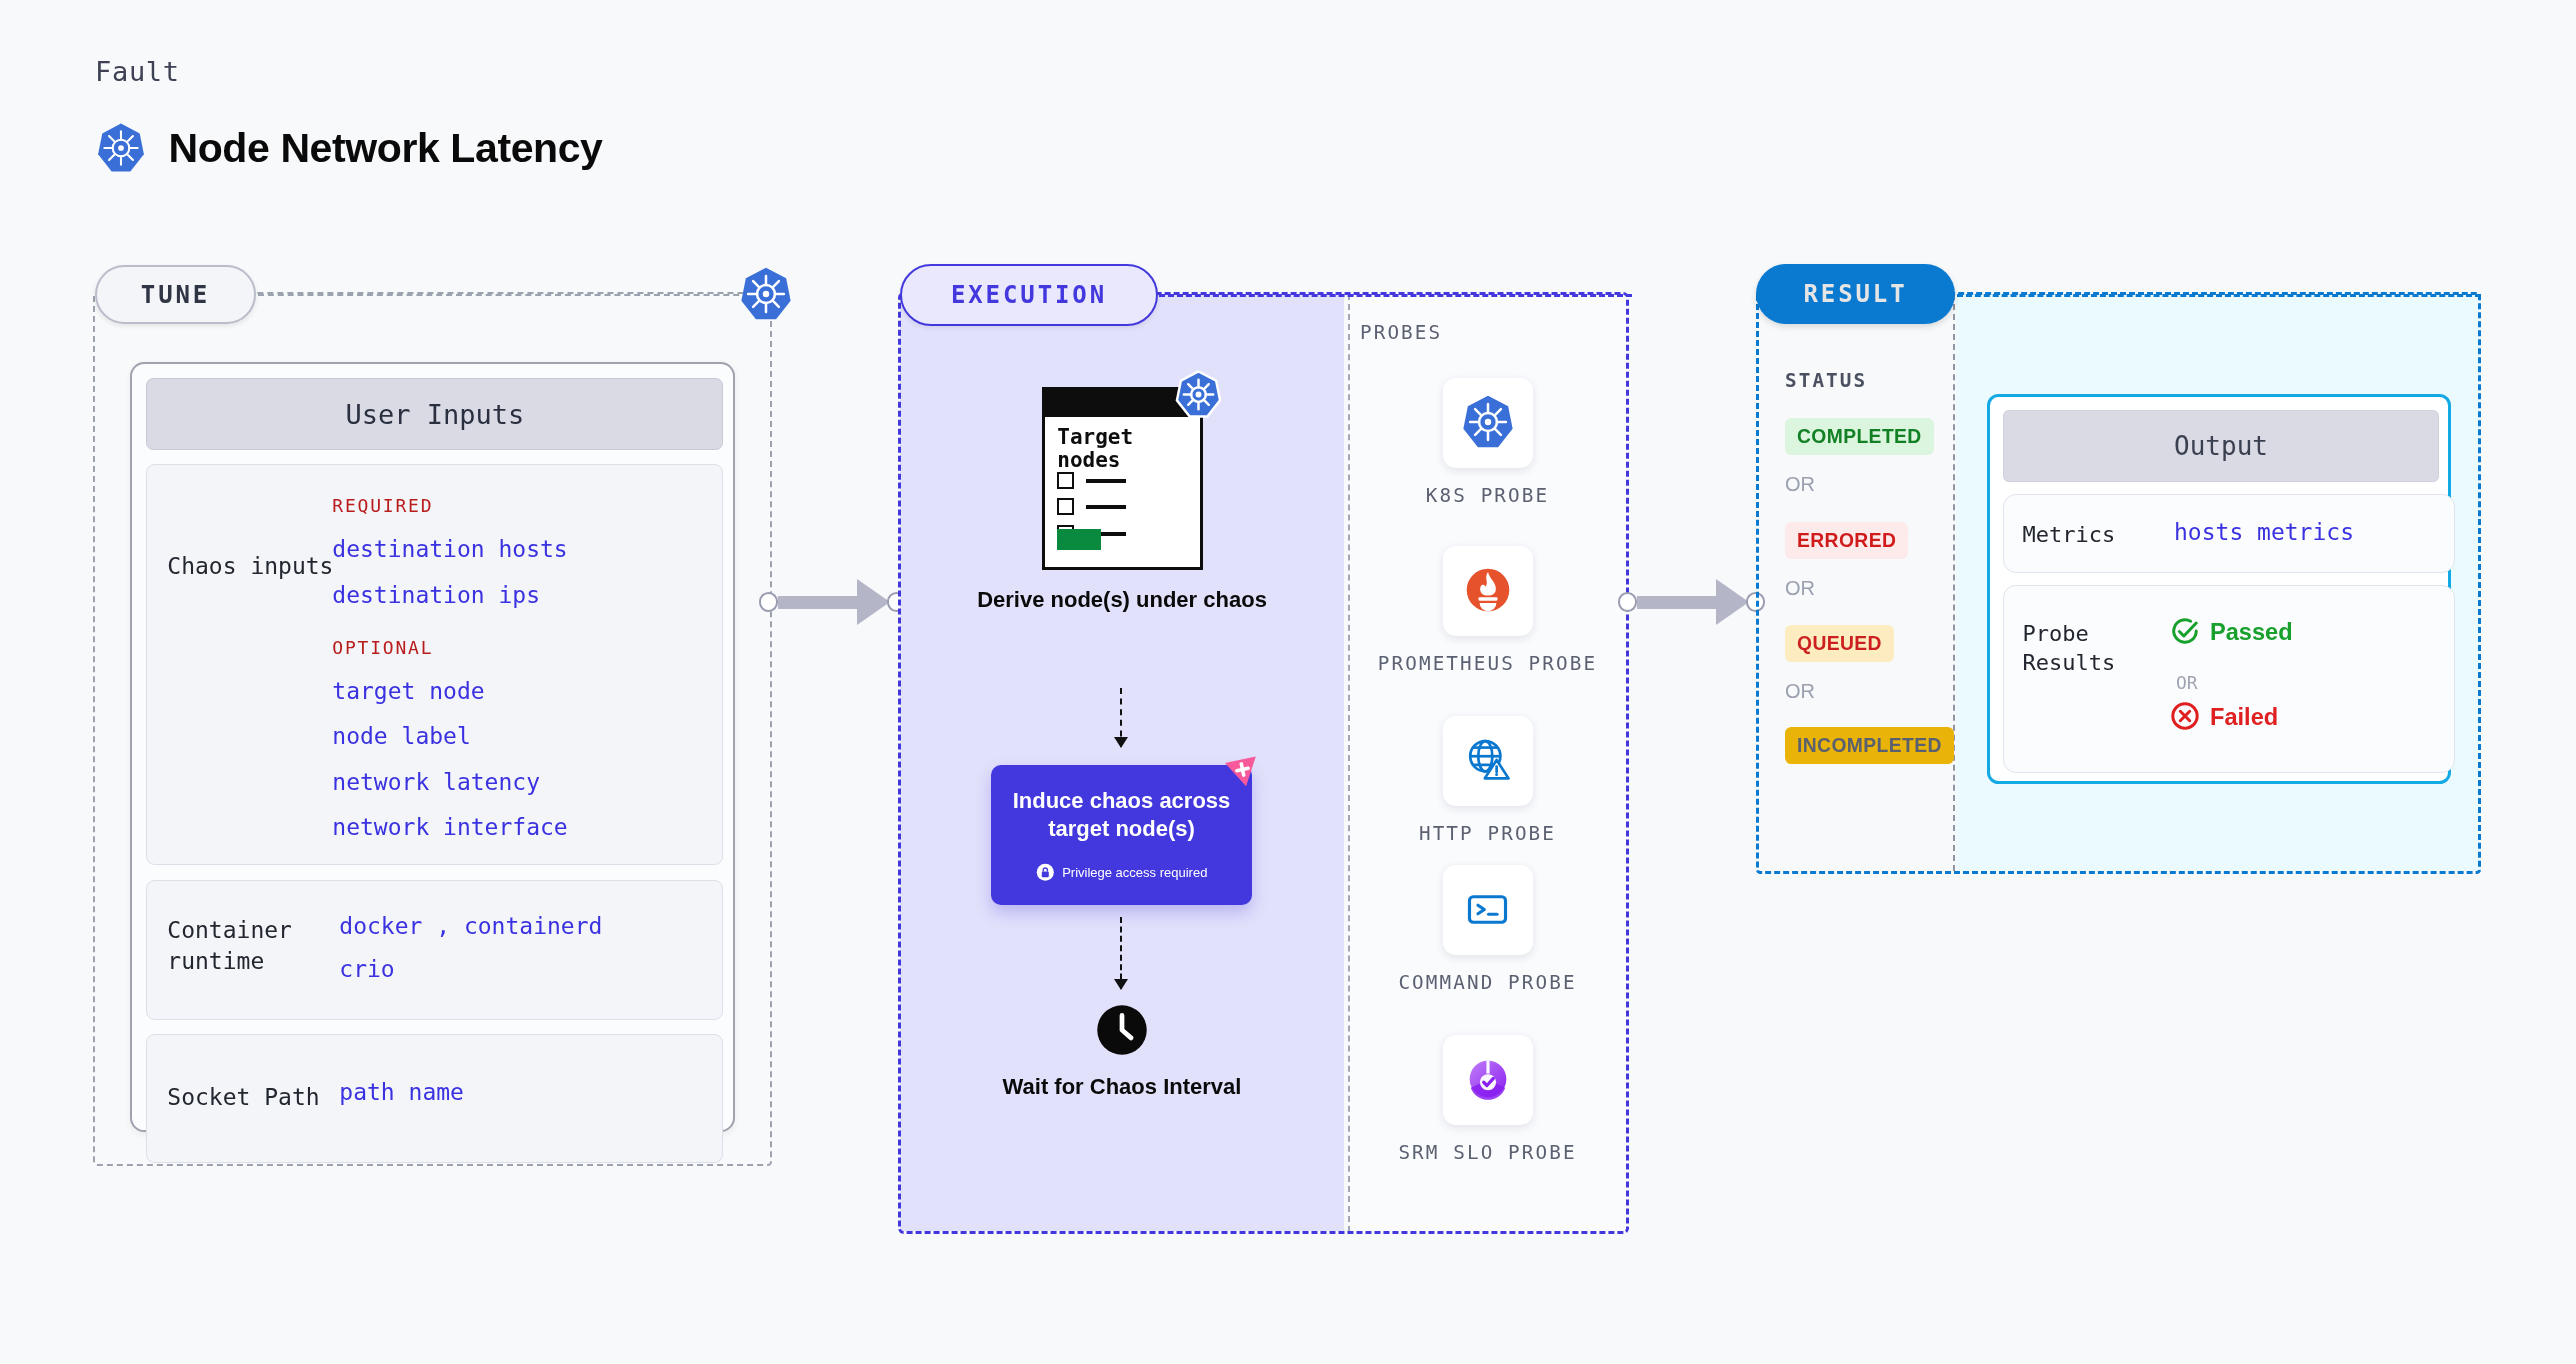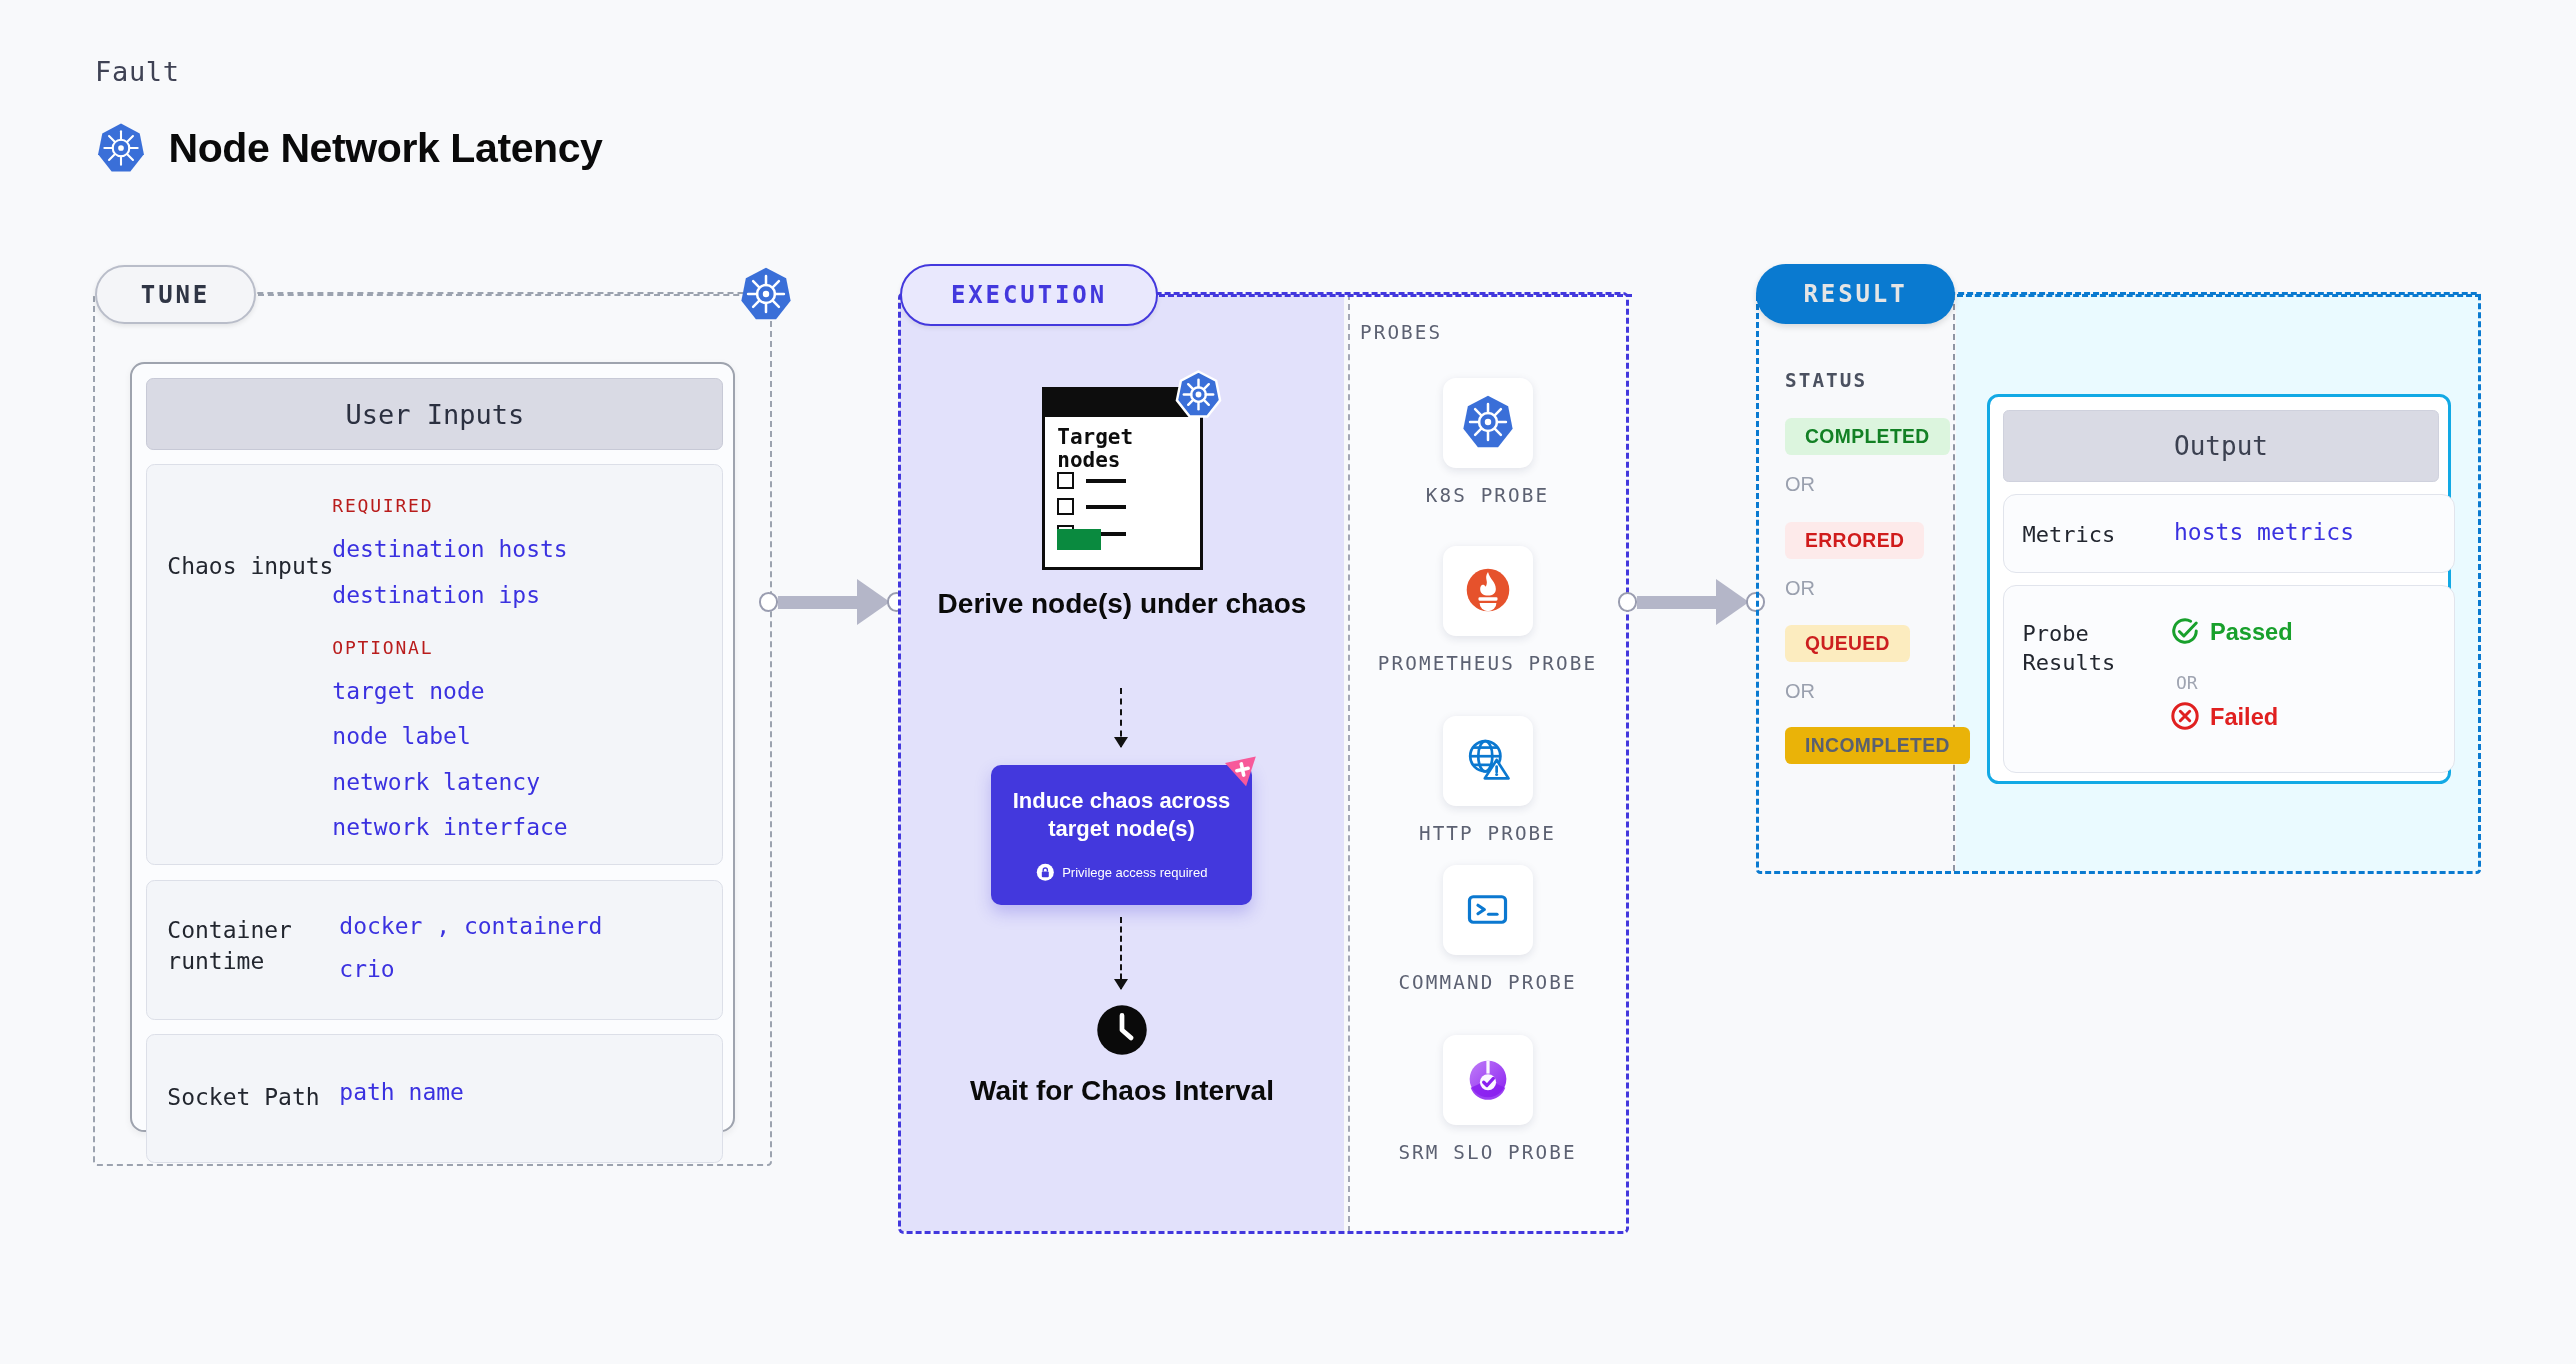--- a/index.html
+++ b/index.html
@@ -131,21 +131,21 @@
     position: absolute; left: 15.8px; top: 39px; width: 107px;
     font-family: "DejaVu Sans Mono", monospace; font-size: 21px; font-weight: 700;
     color: #0d0d0d; line-height: 1.1;
   }
   .doc-check { position: absolute; left: 15.8px; width: 17px; height: 17px; border: 2.9px solid #0d0d0d; }
   .doc-dash { position: absolute; left: 44px; width: 40px; height: 3.6px; background: #0d0d0d; }
   .doc-green { position: absolute; left: 15.8px; bottom: 20px; width: 44px; height: 21.5px; background: #0a8a3f; }
   .k8s-badge-doc { position: absolute; right: -20px; top: -17px; width: 49px; height: 49px; }
 
   .flow-caption {
-    text-align: center; font-size: 28px; font-weight: 700; color: #0a0a0a;
+    text-align: center; font-size: 22px; font-weight: 700; color: #0a0a0a;
     line-height: 1.25; margin-top: 15.8px;
   }
   .v-arrow { position: absolute; width: 2.9px; }
   .v-arrow .line { position: absolute; left: 0; top: 0; width: 0; height: 100%; border-left: 2.9px dashed #111; }
   .v-arrow .head {
     position: absolute; left: -6.4px; bottom: -1.4px; width: 0; height: 0;
     border-left: 7.9px solid transparent; border-right: 7.9px solid transparent; border-top: 11.5px solid #111;
   }
 
   .chaos-box {
@@ -184,21 +184,21 @@
     position: absolute; left: 1957px; top: 294px; width: 524px; height: 0;
     border-top: 3.6px dashed #0a7ad0;
   }
   .status-title {
     position: absolute; left: 1785px; top: 369px;
     font-family: "DejaVu Sans Mono", monospace; font-size: 19.3px;
     color: #4b5160; letter-spacing: 2.1px; font-weight: 700;
   }
   .status-badge {
     position: absolute; left: 1785px; display: flex; align-items: center;
-    border-radius: 6.4px; padding: 0 20px; height: 37px;
+    border-radius: 6.4px; padding: 0 12px; height: 37px;
     font-size: 19.3px; font-weight: 700; letter-spacing: 0.4px;
   }
   .status-or {
     position: absolute; left: 1785px; font-size: 20px; color: #9aa0ae;
   }
 
   .output-card {
     position: absolute; left: 1987px; top: 394px; width: 464px; height: 390px;
     background: #fff; border: 3.6px solid #12a9e5; border-radius: 11.5px;
   }

